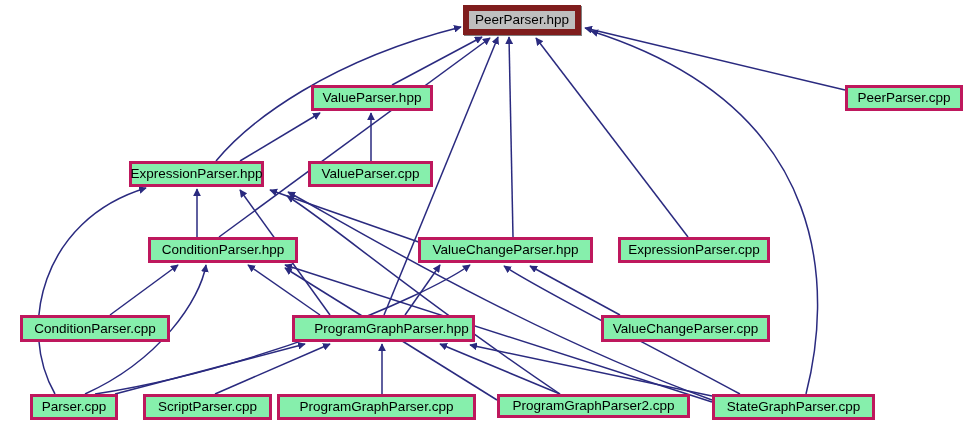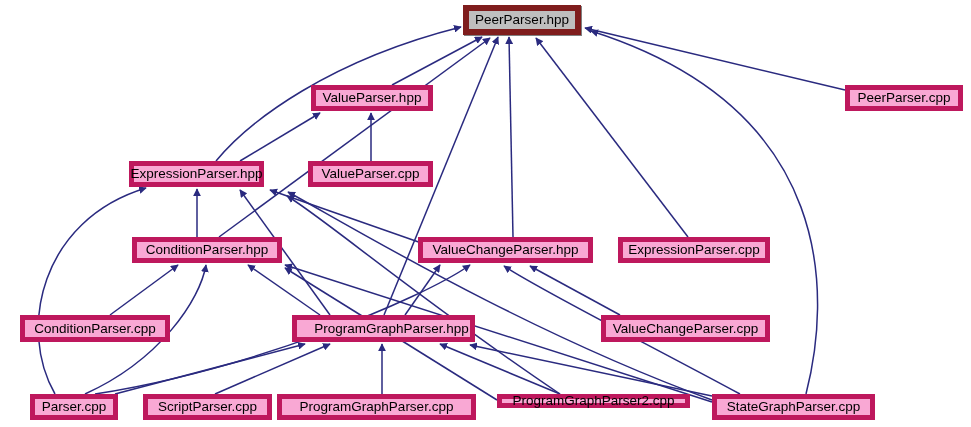--- a/index.html
+++ b/index.html
@@ -2,21 +2,21 @@
 <html><head>
 <meta charset="utf-8">
 <style>
   html,body{margin:0;padding:0;background:#ffffff;}
   body{width:971px;height:427px;overflow:hidden;
        font-family:"Liberation Sans",sans-serif;}
   #graph{position:relative;width:971px;height:427px;}
   svg{position:absolute;top:0;left:0;width:971px;height:427px;}
   .node{position:absolute;box-sizing:border-box;
         display:flex;align-items:center;justify-content:center;
-        border:5px solid #be185d;background:#f9a8d4;color:#000000;
+        border:3px solid #be185d;background:#86efac;color:#000000;
         font-size:13.5px;line-height:1;white-space:nowrap;}
   .node.root{background:#bfbfbf;border:6px solid #7f1d1d;
              box-shadow:1px 1px 0 #808080;}
   .node-label{pointer-events:none;}
 </style>
 </head>
 <body>
 
 <div id="graph">
   <svg id="edge-layer" viewBox="0 0 971 427" preserveAspectRatio="none">
@@ -67,21 +67,21 @@
       </div>
       <div class="node" style="left: 845px; top: 85px; width: 118px; height: 26px;">
         <span class="node-label">PeerParser.cpp</span>
       </div>
       <div class="node" style="left: 129px; top: 161px; width: 135px; height: 26px; align-items: center;">
         <span class="node-label">ExpressionParser.hpp</span>
       </div>
       <div class="node" style="left: 308px; top: 161px; width: 125px; height: 26px;">
         <span class="node-label">ValueParser.cpp</span>
       </div>
-      <div class="node" style="left: 132px; top: 237px; width: 150px; height: 26px;">
+      <div class="node" style="left: 148px; top: 237px; width: 150px; height: 26px;">
         <span class="node-label">ConditionParser.hpp</span>
       </div>
       <div class="node" style="left: 418px; top: 237px; width: 175px; height: 26px; align-items: center;">
         <span class="node-label">ValueChangeParser.hpp</span>
       </div>
       <div class="node" style="left: 618px; top: 237px; width: 152px; height: 26px;">
         <span class="node-label">ExpressionParser.cpp</span>
       </div>
       <div class="node" style="left: 20px; top: 315px; width: 150px; height: 27px;">
         <span class="node-label">ConditionParser.cpp</span>
@@ -94,20 +94,20 @@
       </div>
       <div class="node" style="left: 30px; top: 394px; width: 88px; height: 26px;">
         <span class="node-label">Parser.cpp</span>
       </div>
       <div class="node" style="left: 143px; top: 394px; width: 129px; height: 26px;">
         <span class="node-label">ScriptParser.cpp</span>
       </div>
       <div class="node" style="left: 277px; top: 394px; width: 199px; height: 26px; justify-content: center;">
         <span class="node-label">ProgramGraphParser.cpp</span>
       </div>
-      <div class="node" style="left: 497px; top: 394px; width: 193px; height: 14px;">
+      <div class="node" style="left: 497px; top: 394px; width: 193px; height: 24px;">
         <span class="node-label">ProgramGraphParser2.cpp</span>
       </div>
       <div class="node" style="left: 712px; top: 394px; width: 163px; height: 26px;">
         <span class="node-label">StateGraphParser.cpp</span>
       </div>
     </div>
 </div>
 
 </body></html>

